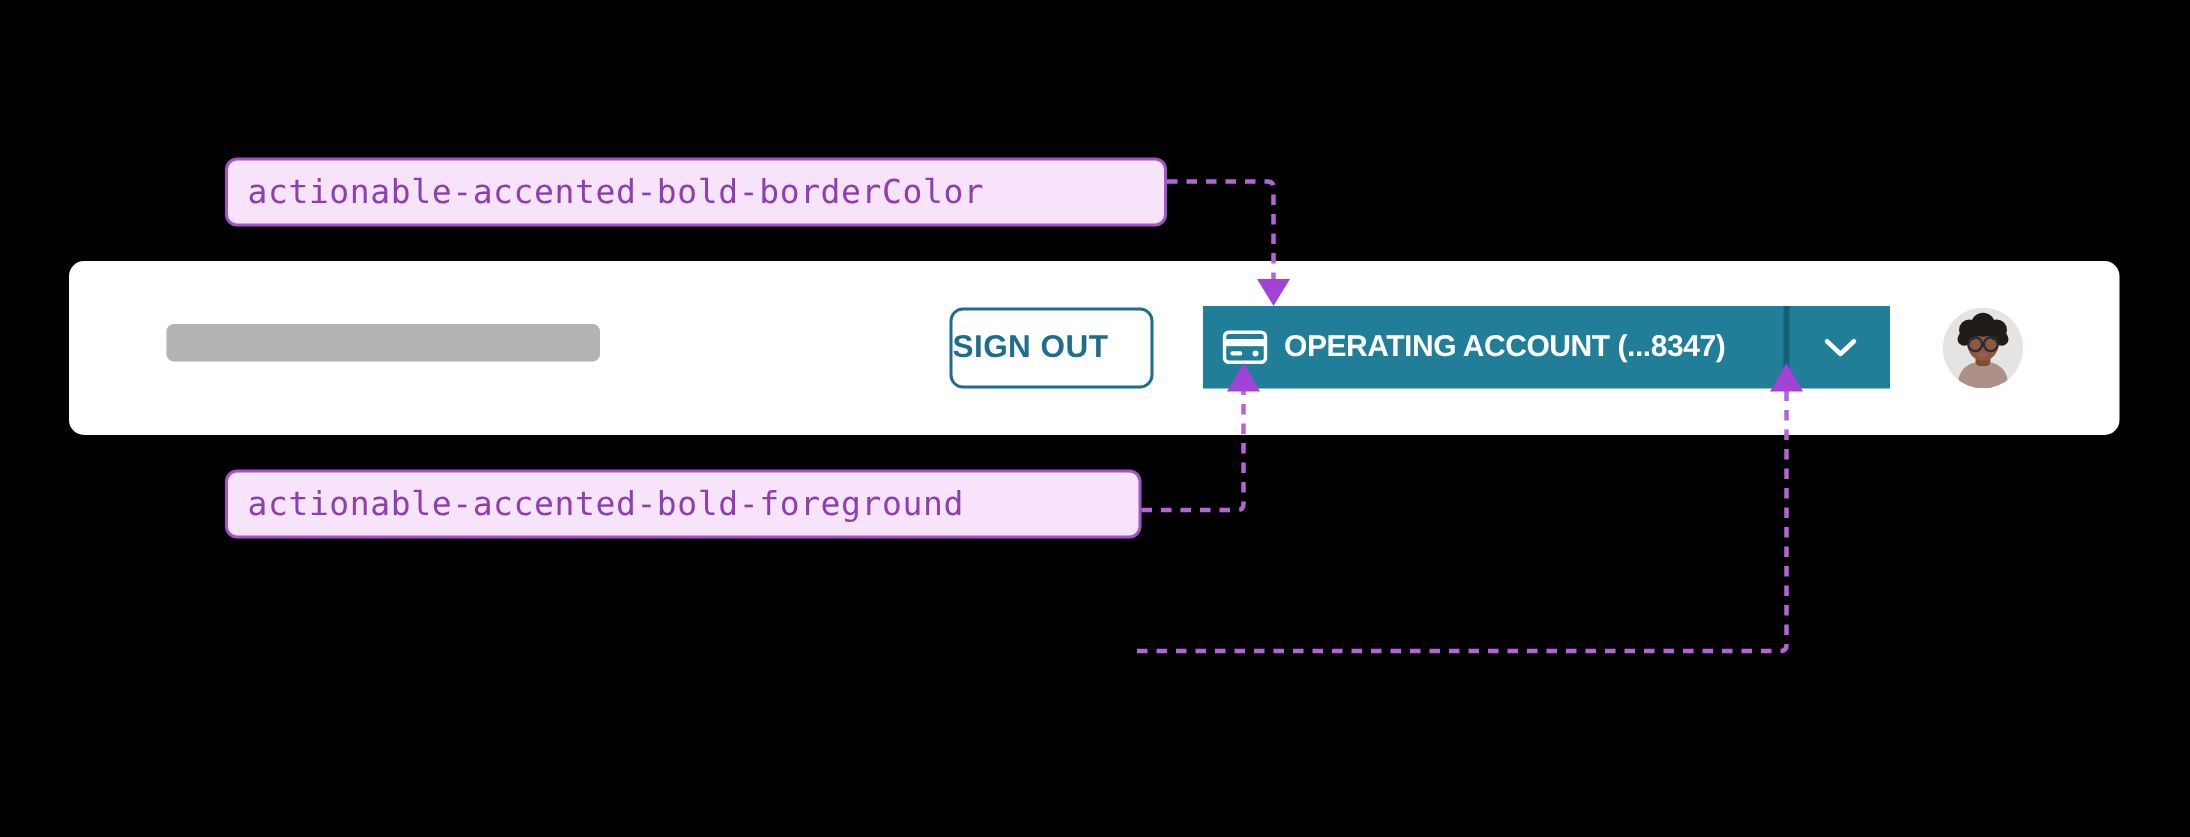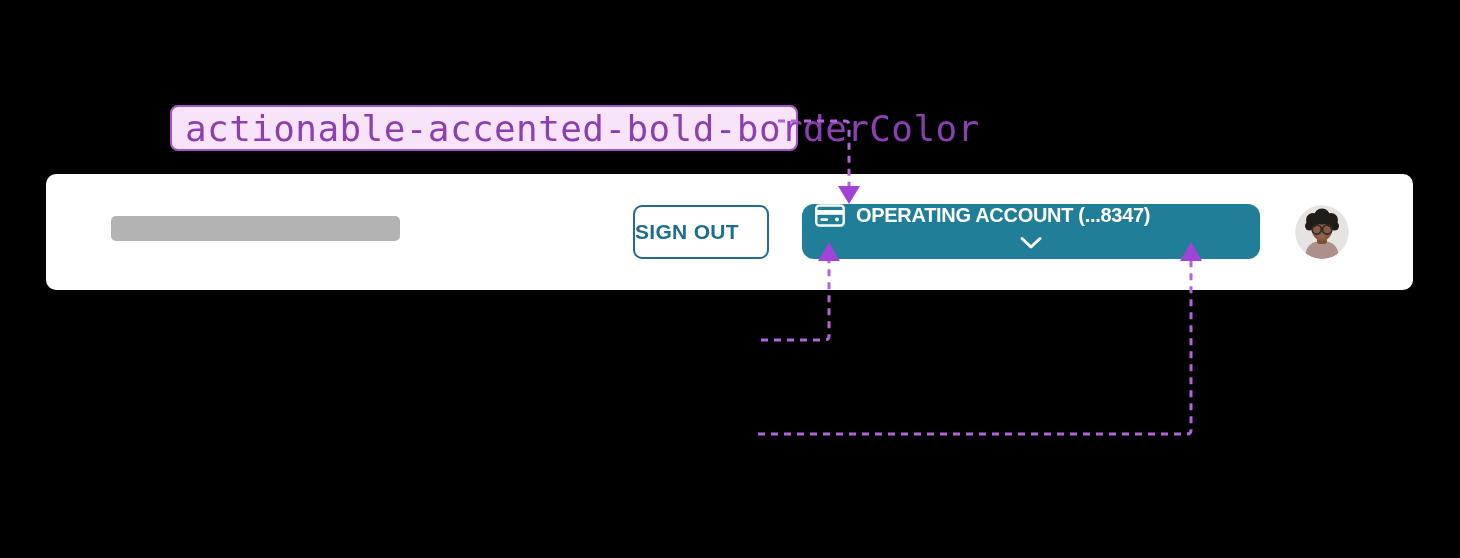--- a/index.html
+++ b/index.html
@@ -19,26 +19,25 @@
     position: absolute;
     box-sizing: border-box;
     height: 46px;
     background: var(--token-bg, #f7e4fb);
     border: 2px solid var(--token-border, #a254c8);
     border-radius: 8px;
     display: flex;
     align-items: center;
     padding: 0 13px;
     font-family: "DejaVu Sans Mono", monospace;
-    font-size: 36px;
+    font-size: 22px;
     letter-spacing: 0.4px;
     color: var(--token-text, #8d3fb2);
     white-space: nowrap;
     z-index: 3;
-    margin-left: 20px;
   }
   .token-1 { left: 150px; top: 105px; width: 628px; }
   .token-2 { left: 150px; top: 313px; width: 611px; }
   .token-3 { left: 150px; top: 407px; width: 611px; }
 
   
   .header-card {
     position: absolute;
     left: 46px; top: 174px;
     width: 1367px; height: 116px;
@@ -68,27 +67,26 @@
     letter-spacing: 0.3px;
     cursor: pointer;
     padding: 0;
   }
   .account-btn {
     position: absolute;
     left: 756px; top: 30px;
     width: 458px; height: 55px;
     background: var(--accent-teal, #207e98);
     border: none;
-    border-radius: 12px;
+    border-radius: 0;
     display: flex;
     align-items: stretch;
     padding: 0;
     cursor: pointer;
     overflow: hidden;
-    flex-direction: column;
   }
   .account-main {
     display: flex; align-items: center;
     gap: 11px;
     padding: 0 14px 0 13px;
     width: 387px;
     box-sizing: border-box;
   }
   .account-label {
     color: #fff;
@@ -122,20 +120,23 @@
     pointer-events: none;
   }
 </style>
 </head>
 <body>
 
 <div class="canvas">
 
   <div class="token-label token-1">
     <span>actionable-accented-bold-borderColor</span>
+  </div>
+  <div class="token-label token-2">
+    <span>actionable-accented-bold-foreground</span>
   </div>
 
   <div class="header-card">
 
     <div class="placeholder-bar"></div>
 
     <button class="signout-btn">
       <span>SIGN OUT</span>
     </button>
 

